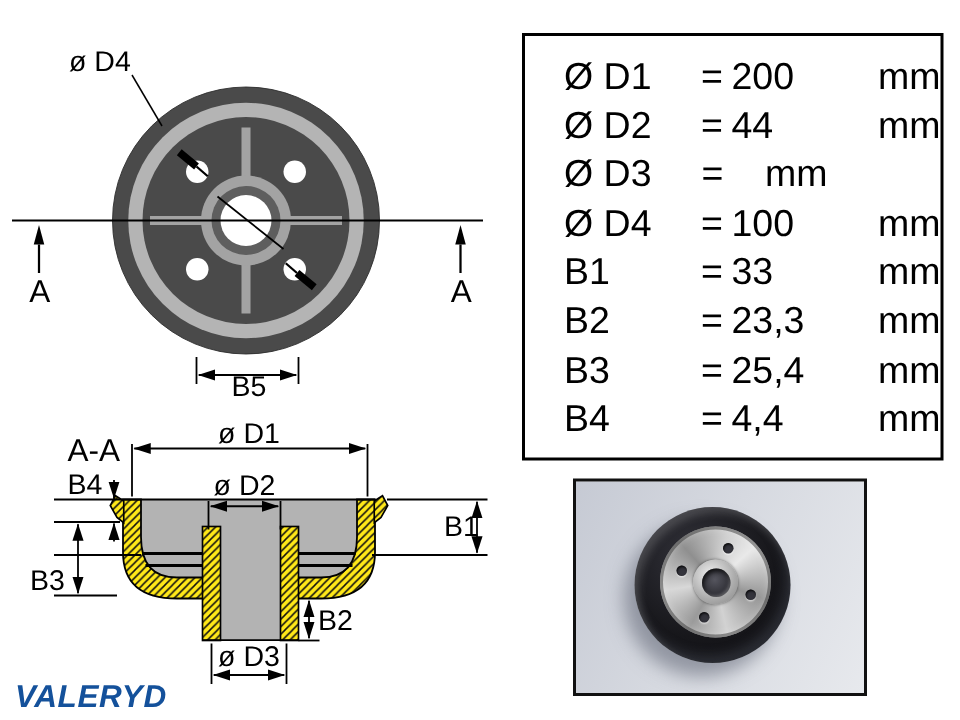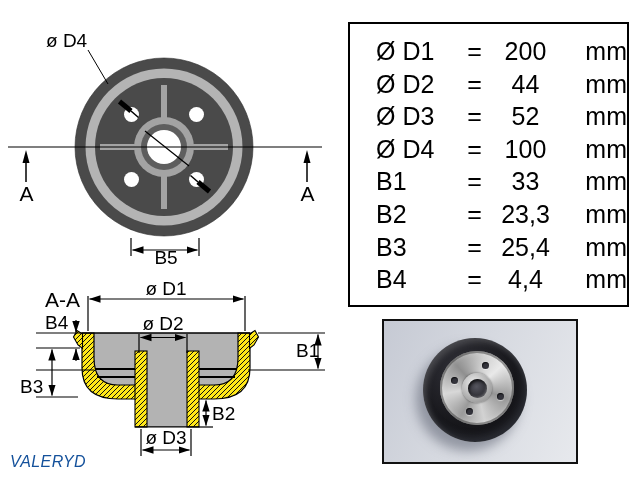--- a/index.html
+++ b/index.html
@@ -17,21 +17,21 @@
   
   .dim-table{
     position:absolute;left:348px;top:22px;width:281px;height:285px;
     border:2px solid #000;box-sizing:border-box;background:#fff;
     padding-top:11px;
   }
   .dim-row{display:flex;align-items:baseline;height:32.6px;
     padding-left:26px;font-size:25px;color:#000;line-height:32.6px;}
   .dim-label{width:86px;}
   .dim-eq{width:26px;text-align:center;}
-  .dim-val{width:76px;text-align:center;}
+  .dim-val{width:76px;text-align:left;}
   .dim-unit{margin-left:22px;}
 
   
   .photo{
     position:absolute;left:382px;top:319px;width:192px;height:141px;
     border:2px solid #111;
     background:linear-gradient(115deg,#c6cad4 0%,#d6d9e0 45%,#e7e9ed 100%);
     overflow:hidden;
   }
   .drum-outer{
@@ -61,21 +61,21 @@
     box-shadow:inset 0.5px 1px 1.5px rgba(0,0,0,0.8), 0 1px 1px rgba(255,255,255,0.5);
   }
   .bolt.b1{left:97.5px;top:40.5px;}
   .bolt.b2{left:112.5px;top:71.5px;}
   .bolt.b3{left:81.5px;top:86.5px;}
   .bolt.b4{left:66.5px;top:55.5px;}
 
   
   .logo{
     position:absolute;left:10px;top:453px;
-    font-size:16px;font-weight:400;font-style:italic;letter-spacing:0.4px;
+    font-size:21px;font-weight:700;font-style:italic;letter-spacing:0.4px;
     color:#14519B;
   }
 </style>
 </head>
 <body>
 
 <div class="canvas">
 
   <svg width="640" height="480" viewBox="0 0 640 480">
     <defs>
@@ -227,21 +227,20 @@
     </div>
     <div class="dim-row">
       <span class="dim-label">Ø D2</span>
       <span class="dim-eq">=</span>
       <span class="dim-val">44</span>
       <span class="dim-unit">mm</span>
     </div>
     <div class="dim-row">
       <span class="dim-label">Ø D3</span>
       <span class="dim-eq">=</span>
-      <span class="dim-val">52</span>
       <span class="dim-unit">mm</span>
     </div>
     <div class="dim-row">
       <span class="dim-label">Ø D4</span>
       <span class="dim-eq">=</span>
       <span class="dim-val">100</span>
       <span class="dim-unit">mm</span>
     </div>
     <div class="dim-row">
       <span class="dim-label">B1</span>

